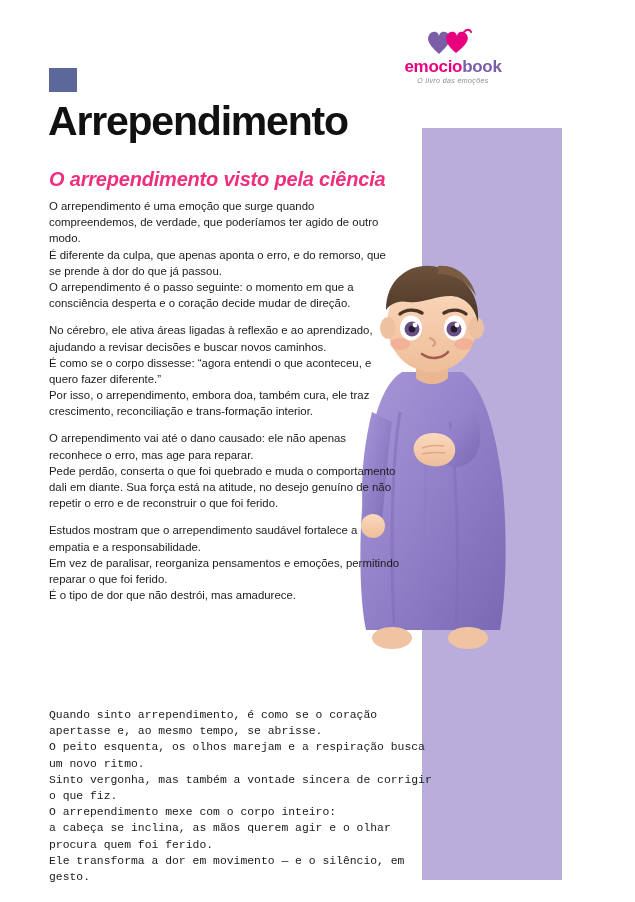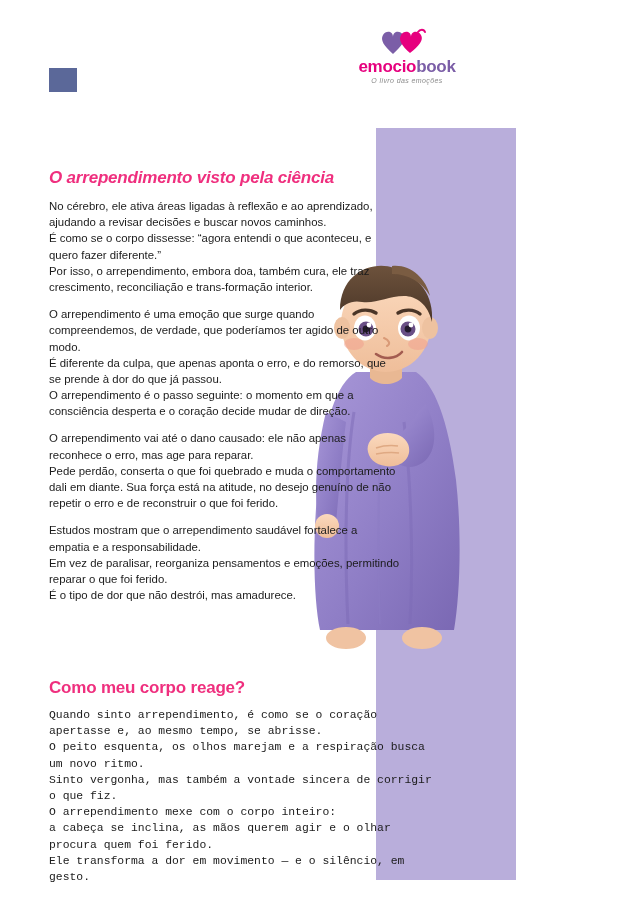--- a/index.html
+++ b/index.html
@@ -9,21 +9,21 @@
   body {
     width: 635px;
     height: 902px;
     background: #ffffff;
     font-family: "Liberation Sans", sans-serif;
     overflow: hidden;
     position: relative;
   }
   .page {
     position: relative;
-    width: 516px;
+    width: 562px;
     height: 902px;
     background: #ffffff;
     overflow: hidden;
   }
 
   
   .logo-block {
     position: absolute;
     top: 28px;
     right: 34px;
@@ -72,21 +72,21 @@
     font-weight: 700;
     letter-spacing: -1.2px;
     color: #111111;
     line-height: 1.05;
   }
 
   .subtitle {
     position: absolute;
     left: 49px;
     top: 168px;
-    font-size: 17px;
+    font-size: 20px;
     font-weight: 700;
     font-style: italic;
     color: #ef2f7e;
     letter-spacing: -0.2px;
   }
 
   .section-heading {
     position: absolute;
     left: 49px;
     top: 678px;
@@ -155,20 +155,21 @@
         <path d="M31 25 C23 18, 19 12, 22 7 C25 2, 32 3, 32 9 C32 3, 39 2, 42 7 C45 12, 40 18, 31 25 Z" fill="#e6007e"></path>
         <path d="M39 4 C41 1, 45 1, 46 4" stroke="#e6007e" stroke-width="2" fill="none" stroke-linecap="round"></path>
       </svg>
     </div>
     <div class="logo-wordmark"><span>emocio</span><span class="book">book</span></div>
     <div class="logo-tagline">O livro das emoções</div>
   </div>
 
   <div class="marker"></div>
 
+  <div class="title">Arrependimento</div>
 
   <div class="subtitle">O arrependimento visto pela ciência</div>
 
   <div class="panel"></div>
 
   <div class="illustration">
     <svg class="figure-svg" width="214" height="428" viewBox="0 0 214 428" aria-hidden="true">
       <defs>
         <linearGradient id="robeGrad" x1="0" y1="0" x2="1" y2="1">
           <stop offset="0%" stop-color="#a897d8"></stop>
@@ -227,34 +228,33 @@
 
       <path d="M100 86 C105 88, 107 92, 103 94" stroke="#d99a77" stroke-width="2" fill="none" stroke-linecap="round"></path>
       <path d="M92 102 C100 108, 112 107, 118 100" stroke="#a35c50" stroke-width="2.6" fill="none" stroke-linecap="round"></path>
 
       <ellipse cx="62" cy="386" rx="20" ry="11" fill="#f0c3a2"></ellipse>
       <ellipse cx="138" cy="386" rx="20" ry="11" fill="#f0c3a2"></ellipse>
     </svg>
   </div>
 
   <div class="body-col">
+    <p style="white-space:pre-line;">O arrependimento é uma emoção que surge quando compreendemos, de verdade, que poderíamos ter agido de outro modo.
+É diferente da culpa, que apenas aponta o erro, e do remorso, que se prende à dor do que já passou.
+O arrependimento é o passo seguinte: o momento em que a consciência desperta e o coração decide mudar de direção.</p>
     <p style="white-space:pre-line;">No cérebro, ele ativa áreas ligadas à reflexão e ao aprendizado, ajudando a revisar decisões e buscar novos caminhos.
 É como se o corpo dissesse: “agora entendi o que aconteceu, e quero fazer diferente.”
 Por isso, o arrependimento, embora doa, também cura, ele traz crescimento, reconciliação e trans-formação interior.</p>
-    <p style="white-space:pre-line;">O arrependimento é uma emoção que surge quando compreendemos, de verdade, que poderíamos ter agido de outro modo.
-É diferente da culpa, que apenas aponta o erro, e do remorso, que se prende à dor do que já passou.
-O arrependimento é o passo seguinte: o momento em que a consciência desperta e o coração decide mudar de direção.</p>
     <p style="white-space:pre-line;">O arrependimento vai até o dano causado: ele não apenas reconhece o erro, mas age para reparar.
 Pede perdão, conserta o que foi quebrado e muda o comportamento dali em diante. Sua força está na atitude, no desejo genuíno de não repetir o erro e de reconstruir o que foi ferido.</p>
     <p style="white-space:pre-line;">Estudos mostram que o arrependimento saudável fortalece a empatia e a responsabilidade.
 Em vez de paralisar, reorganiza pensamentos e emoções, permitindo reparar o que foi ferido.
 É o tipo de dor que não destrói, mas amadurece.</p>
   </div>
 
-  <div class="section-heading">Como meu corpo reage?</div>
 
   <div class="body-lower">
     <p style="white-space:pre-line;">Quando sinto arrependimento, é como se o coração apertasse e, ao mesmo tempo, se abrisse.
 O peito esquenta, os olhos marejam e a respiração busca um novo ritmo.
 Sinto vergonha, mas também a vontade sincera de corrigir o que fiz.
 O arrependimento mexe com o corpo inteiro:
 a cabeça se inclina, as mãos querem agir e o olhar procura quem foi ferido.
 Ele transforma a dor em movimento — e o silêncio, em gesto.</p>
   </div>
 

